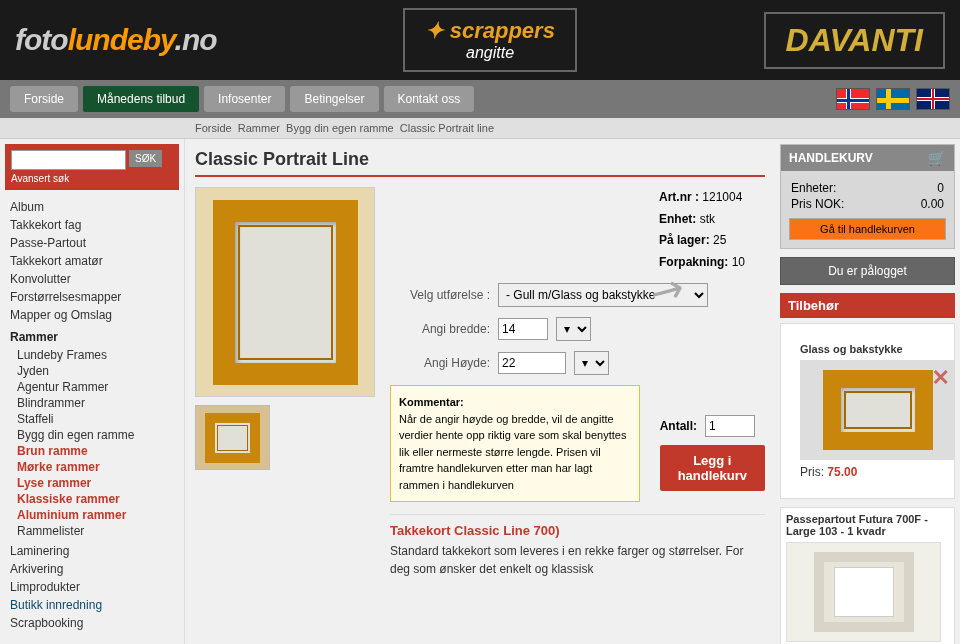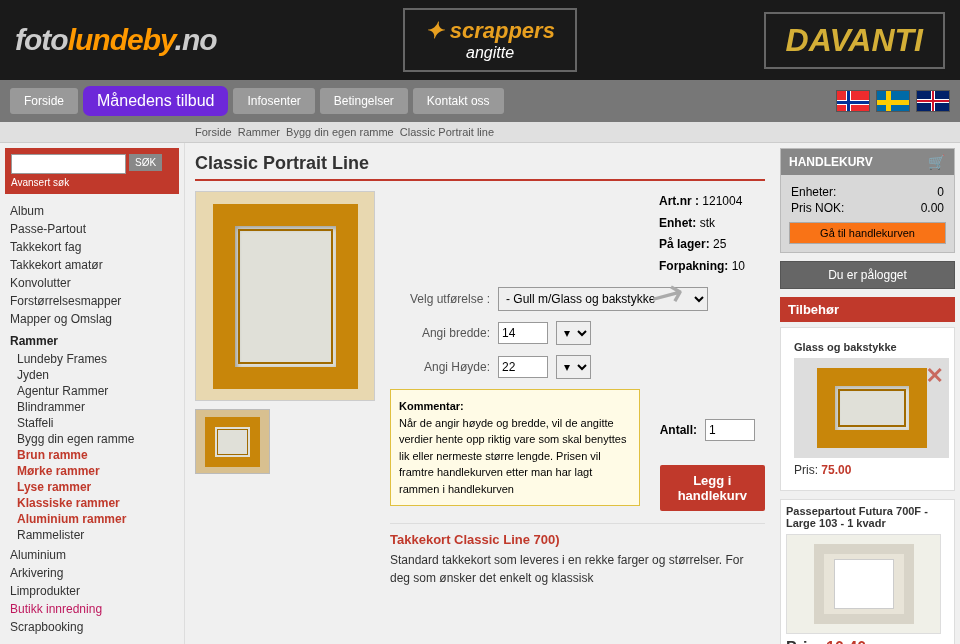--- a/index.html
+++ b/index.html
@@ -14,21 +14,21 @@
   </div>
   <div style="color:white; font-size:13px; text-align:center; border:2px solid #666; padding:8px 20px; font-style:italic;">
     <div style="font-size:22px; font-weight:bold; color:#e8a020;">✦ scrappers</div>
     <div style="font-size:16px;">angitte</div>
   </div>
   <div style="color:#d4af37; font-size:32px; font-weight:bold; font-style:italic; border:2px solid #666; padding:8px 20px;">DAVANTI</div>
 </div>
 
 <div style="background:#777; display:flex; align-items:center; padding:6px 10px; gap:5px;">
   <button style="background:#999; color:white; padding:6px 14px; border:none; cursor:pointer; font-size:12px; border-radius:3px;">Forside</button>
-  <button style="background:#6d28d9; color:white; padding:6px 14px; border:none; cursor:pointer; font-size:16px; border-radius:7px;">Månedens tilbud</button>
+  <button style="background:#14532d; color:white; padding:6px 14px; border:none; cursor:pointer; font-size:12px; border-radius:2px;">Månedens tilbud</button>
   <button style="background:#999; color:white; padding:6px 14px; border:none; cursor:pointer; font-size:12px; border-radius:3px;">Infosenter</button>
   <button style="background:#999; color:white; padding:6px 14px; border:none; cursor:pointer; font-size:12px; border-radius:3px;">Betingelser</button>
   <button style="background:#999; color:white; padding:6px 14px; border:none; cursor:pointer; font-size:12px; border-radius:3px;">Kontakt oss</button>
   <div style="margin-left:auto; display:flex; gap:6px;">
 
     <div style="width:34px; height:22px; background:#ef2b2d; position:relative; cursor:pointer; border:1px solid #555; overflow:hidden;">
       <div style="position:absolute; left:9px; top:0; width:5px; height:100%; background:white;"></div>
       <div style="position:absolute; left:0; top:9px; width:100%; height:5px; background:white;"></div>
       <div style="position:absolute; left:10px; top:0; width:3px; height:100%; background:#003399;"></div>
       <div style="position:absolute; left:0; top:10px; width:100%; height:3px; background:#003399;"></div>
@@ -62,43 +62,43 @@
     <div style="background:#c0392b; padding:6px; margin-bottom:8px;">
       <div style="display:flex; gap:3px; align-items:flex-start;">
         <input type="text" style="width: 115px; padding: 3px; font-size: 11px; border: 1px solid rgb(153, 153, 153);">
         <button style="background:#888; border:none; cursor:pointer; padding:3px 6px; color:white; font-size:10px;">SØK</button>
       </div>
       <a href="#" style="color:white; font-size:10px; display:block; margin-top:3px; text-decoration:none;">Avansert søk</a>
     </div>
 
     <div>
       <a href="#" style="display:block; color:#333; text-decoration:none; padding:2px 5px; font-size:12px;">Album</a>
+      <a href="#" style="display:block; color:#333; text-decoration:none; padding:2px 5px; font-size:12px;">Takkekort fag</a>
       <a href="#" style="display:block; color:#333; text-decoration:none; padding:2px 5px; font-size:12px;">Passe-Partout</a>
-      <a href="#" style="display:block; color:#333; text-decoration:none; padding:2px 5px; font-size:12px;">Takkekort fag</a>
       <a href="#" style="display:block; color:#333; text-decoration:none; padding:2px 5px; font-size:12px;">Takkekort amatør</a>
       <a href="#" style="display:block; color:#333; text-decoration:none; padding:2px 5px; font-size:12px;">Konvolutter</a>
       <a href="#" style="display:block; color:#333; text-decoration:none; padding:2px 5px; font-size:12px;">Forstørrelsesmapper</a>
       <a href="#" style="display:block; color:#333; text-decoration:none; padding:2px 5px; font-size:12px;">Mapper og Omslag</a>
       <div style="font-weight:bold; padding:3px 5px; color:#222; font-size:12px; margin-top:3px;">Rammer</div>
       <a href="#" style="display:block; color:#333; text-decoration:none; padding:1px 5px 1px 12px; font-size:12px;">Lundeby Frames</a>
       <a href="#" style="display:block; color:#333; text-decoration:none; padding:1px 5px 1px 12px; font-size:12px;">Jyden</a>
       <a href="#" style="display:block; color:#333; text-decoration:none; padding:1px 5px 1px 12px; font-size:12px;">Agentur Rammer</a>
       <a href="#" style="display:block; color:#333; text-decoration:none; padding:1px 5px 1px 12px; font-size:12px;">Blindrammer</a>
       <a href="#" style="display:block; color:#333; text-decoration:none; padding:1px 5px 1px 12px; font-size:12px;">Staffeli</a>
       <a href="#" style="display:block; color:#333; text-decoration:none; padding:1px 5px 1px 12px; font-size:12px;">Bygg din egen ramme</a>
       <a href="#" style="display:block; color:#c0392b; font-weight:bold; text-decoration:none; padding:1px 5px 1px 12px; font-size:12px;">Brun ramme</a>
       <a href="#" style="display:block; color:#c0392b; font-weight:bold; text-decoration:none; padding:1px 5px 1px 12px; font-size:12px;">Mørke rammer</a>
       <a href="#" style="display:block; color:#c0392b; font-weight:bold; text-decoration:none; padding:1px 5px 1px 12px; font-size:12px;">Lyse rammer</a>
       <a href="#" style="display:block; color:#c0392b; font-weight:bold; text-decoration:none; padding:1px 5px 1px 12px; font-size:12px;">Klassiske rammer</a>
       <a href="#" style="display:block; color:#c0392b; font-weight:bold; text-decoration:none; padding:1px 5px 1px 12px; font-size:12px;">Aluminium rammer</a>
       <a href="#" style="display:block; color:#333; text-decoration:none; padding:1px 5px 1px 12px; font-size:12px;">Rammelister</a>
-      <a href="#" style="display:block; color:#333; text-decoration:none; padding:2px 5px; font-size:12px; margin-top:3px;">Aluminium</a>
+      <a href="#" style="display:block; color:#333; text-decoration:none; padding:2px 5px; font-size:12px; margin-top:3px;">Laminering</a>
       <a href="#" style="display:block; color:#333; text-decoration:none; padding:2px 5px; font-size:12px;">Arkivering</a>
       <a href="#" style="display:block; color:#333; text-decoration:none; padding:2px 5px; font-size:12px;">Limprodukter</a>
-      <a href="#" style="display:block; color:#be185d; text-decoration:none; padding:2px 5px; font-size:12px;">Butikk innredning</a>
+      <a href="#" style="display:block; color:#0c4a6e; text-decoration:none; padding:2px 5px; font-size:12px;">Butikk innredning</a>
       <a href="#" style="display:block; color:#333; text-decoration:none; padding:2px 5px; font-size:12px;">Scrapbooking</a>
 
     </div>
   </div>
 
   <div style="flex:1; padding:10px;">
     <h1 style="font-size:18px; font-weight:bold; color:#333; margin-bottom:10px; border-bottom:2px solid #c0392b; padding-bottom:5px;">Classic Portrait Line</h1>
 
     <div style="display:flex; gap:15px; position:relative;">
 
@@ -140,33 +140,33 @@
           <div style="display:flex; align-items:center; margin-bottom:10px; gap:8px;">
             <label style="font-size:12px; min-width:100px; text-align:right; color:#555;">Angi bredde:</label>
             <input type="text" value="14" style="width: 50px; padding: 3px; border: 1px solid rgb(153, 153, 153); font-size: 12px;">
             <select style="padding:3px; border:1px solid #999; font-size:12px;">
               <option>▾</option>
             </select>
           </div>
 
           <div style="display:flex; align-items:center; margin-bottom:10px; gap:8px;">
             <label style="font-size:12px; min-width:100px; text-align:right; color:#555;">Angi Høyde:</label>
-            <input type="text" value="22" style="width: 50px; padding: 3px; border: 1px solid rgb(153, 153, 153); font-size: 12px;">
+            <input type="text" value="22" style="width: 68px; padding: 3px; border: 1px solid rgb(153, 153, 153); font-size: 12px;">
             <select style="padding:3px; border:1px solid #999; font-size:12px;">
               <option>▾</option>
             </select>
           </div>
         </div>
 
         <div style="display:flex; gap:20px; align-items:flex-start; margin-top:5px;">
           <div style="background:#fffbe6; border:1px solid #e0c040; padding:8px; font-size:11px; max-width:280px; line-height:1.5;">
             <strong>Kommentar:</strong><br>
             <span>Når de angir høyde og bredde, vil de angitte verdier hente opp riktig vare som skal benyttes lik eller nermeste større lengde. Prisen vil framtre handlekurven etter man har lagt rammen i handlekurven</span>
           </div>
-          <div style="display:flex; flex-direction:column; align-items:flex-start; gap:24px; margin-top:30px;">
+          <div style="display:flex; flex-direction:column; align-items:flex-start; gap:8px; margin-top:30px;">
             <div style="display:flex; align-items:center; gap:8px;">
               <label style="font-size:12px; font-weight:bold;">Antall:</label>
               <input type="text" value="1" style="width: 50px; padding: 3px; border: 1px solid rgb(153, 153, 153); font-size: 12px;">
             </div>
             <button style="background:#c0392b; color:white; border:none; padding:8px 18px; cursor:pointer; font-size:13px; font-weight:bold; border-radius:2px;">Legg i handlekurv</button>
           </div>
         </div>
 
         <div style="margin-top:12px; padding-top:8px; border-top:1px solid #ddd;">
           <h3 style="font-size:13px; color:#c0392b; margin-bottom:4px; font-weight:bold;">Takkekort Classic Line 700)</h3>
@@ -197,21 +197,21 @@
         </tbody>
           </table>
         <button style="background:#f97316; border:1px solid #aaa; padding:4px; cursor:pointer; font-size:11px; width:100%; margin-top:5px;">Gå til handlekurven</button>
       </div>
     </div>
 
     <div style="background:#666; color:white; padding:6px; text-align:center; font-size:12px; margin-bottom:8px; border:1px solid #555;">Du er pålogget</div>
 
     <div style="background:#c0392b; color:white; padding:5px 8px; font-weight:bold; font-size:13px; margin-bottom:5px;">Tilbehør</div>
 
-    <div style="background:white; border:1px solid #ddd; padding:13px; margin-bottom:8px;">
+    <div style="background:white; border:1px solid #ddd; padding:19px; margin-bottom:8px;">
       <div style="font-size:11px; font-weight:bold; color:#333; margin-bottom:5px;">Glass og bakstykke</div>
       <div style="width:155px; height:100px; background:#ddd; display:flex; align-items:center; justify-content:center; margin-bottom:5px; position:relative; overflow:hidden;">
 
         <div style="width:110px; height:80px; border:18px solid #c8860a; background:#e0e0d8; position:relative; box-shadow:inset 2px 2px 4px rgba(0,0,0,0.2);">
           <div style="position:absolute; inset:3px; border:2px solid #a06a00;"></div>
         </div>
 
         <div style="position:absolute; top:5px; right:5px; font-size:22px; color:#c0392b; font-weight:bold; opacity:0.7;">✕</div>
       </div>
       <div style="font-size:12px; color:#333;">

